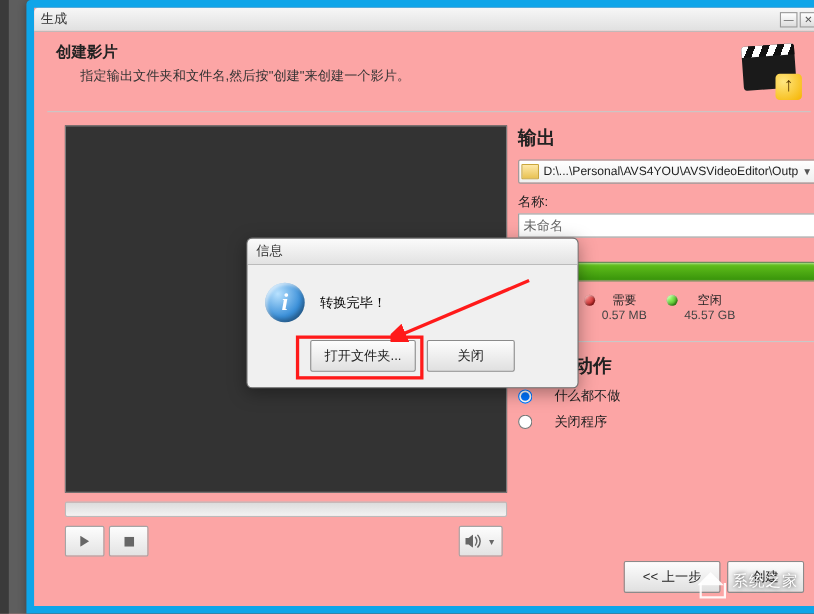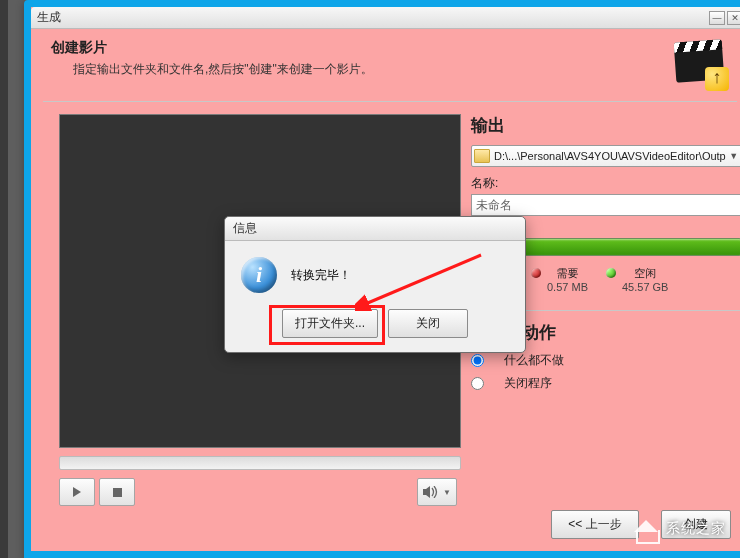--- a/index.html
+++ b/index.html
@@ -106,21 +106,21 @@
   .dot.red { background: radial-gradient(circle at 30% 30%, #ff8080, #b40000); }
   .dot.green { background: radial-gradient(circle at 30% 30%, #9cff6e, #2a9a00); }
   .stat-text { line-height: 14px; }
   .stat-text .val { color: #444; }
   
   .divider2 { height: 1px; background: #c8c8c8; margin: 16px 0 10px 0; }
   .radios label { display: flex; align-items: center; gap: 20px; margin: 6px 0; font-size: 12px; }
   .radios input { width: 13px; height: 13px; }
   
   .footer {
-    position: absolute; right: 18px; bottom: 12px; display: flex; gap: 22px;
+    position: absolute; right: 18px; bottom: 12px; display: flex; gap: 6px;
   }
   .btn {
     min-width: 88px; height: 29px; border: 1px solid #8b8b8b; border-radius: 2px;
     background: linear-gradient(#fdfdfd,#e0e0e0); font-size: 12px; color: #222;
     display: flex; align-items: center; justify-content: center; padding: 12px 10px;
   }
   
   
   .modal {
     position: absolute; left: 224px; top: 216px; width: 302px;

